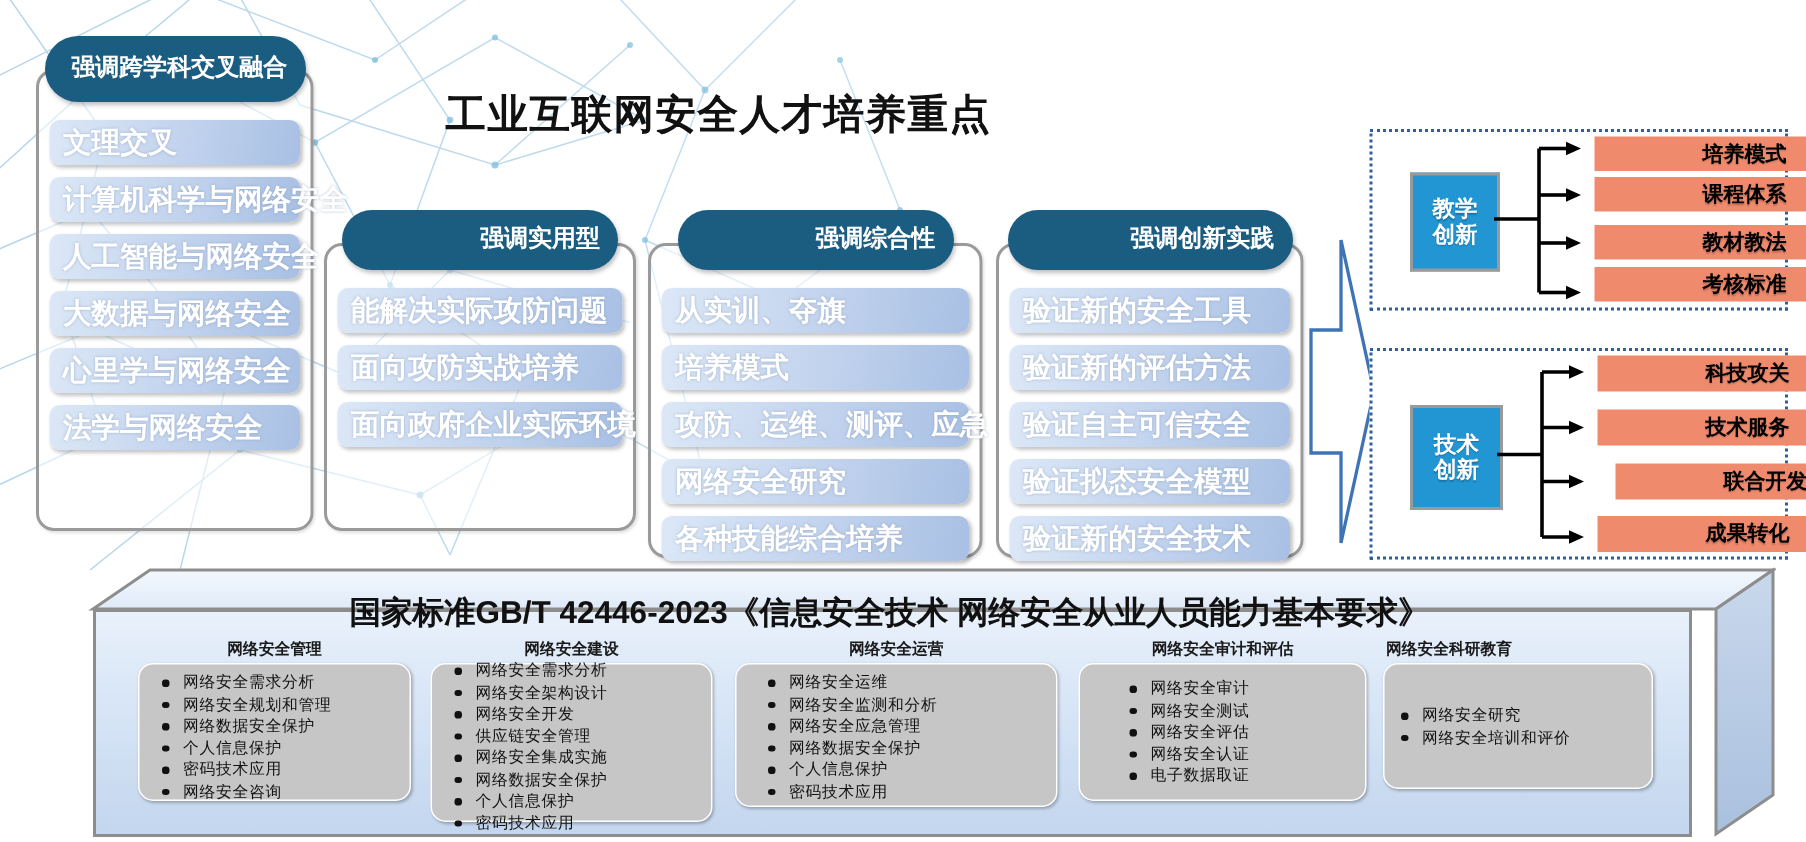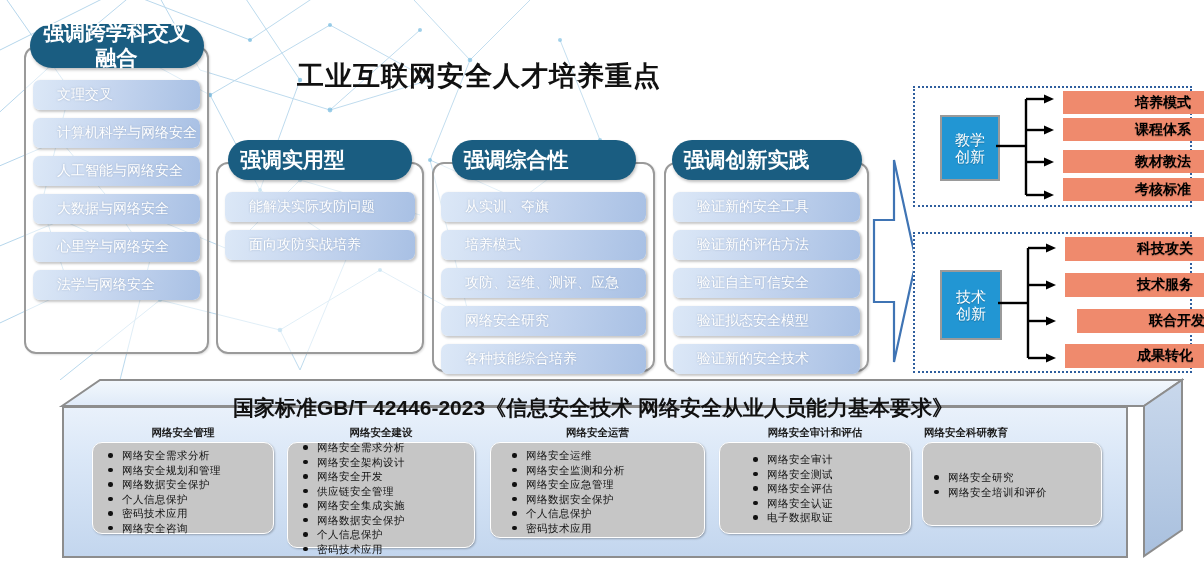--- a/index.html
+++ b/index.html
@@ -23,47 +23,47 @@
   
   .col{position:absolute;z-index:4;}
   .col-frame{
     position:absolute;left:0;top:22px;right:0;bottom:0;
     border:2px solid #9a9a9a;border-radius:12px;background:rgba(255,255,255,0.55);
     box-shadow:1px 1px 2px rgba(0,0,0,0.12);
   }
   .col-pill{
     position:absolute;left:50%;transform:translateX(-50%);top:0;
     background:#1a5d81;color:#fff;border-radius:22px;
-    font-size:21px;font-weight:bold;text-align:center;
-    display:flex;align-items:center;justify-content:flex-start;
+    font-size:16px;font-weight:bold;text-align:center;
+    display:flex;align-items:center;justify-content:flex-end;
     box-shadow:1px 2px 3px rgba(0,0,0,0.25);
     z-index:5;line-height:1.18;padding:0 12px;
   }
   .col-items{position:absolute;left:9px;right:9px;z-index:5;}
   .item{
     height:30px;margin-bottom:8px;border-radius:7px;
     background:linear-gradient(100deg,#dce8f7 0%,#c6d6ef 45%,#a8c0e4 100%);
-    color:#ffffff;font-size:14px;font-weight:normal;
-    display:flex;align-items:center;padding-left:24px;
+    color:#ffffff;font-size:19px;font-weight:bold;
+    display:flex;align-items:center;padding-left:9px;
     box-shadow:1.5px 1.5px 2.5px rgba(0,0,0,0.22);
     text-shadow:0 0 2px rgba(120,140,170,0.55);
     white-space:nowrap;
   }
 
   
   .big-arrow{position:absolute;left:872px;top:158px;z-index:4;}
 
   
   .rpanel{
     position:absolute;z-index:5;
     border:2px dotted #2f5f9e;background:#ffffff;
   }
   .rnode{
     position:absolute;background:#2296d3;border:2px solid #9a9a9a;
-    color:#ffffff;font-size:15px;font-weight:normal;text-align:center;
+    color:#ffffff;font-size:15px;font-weight:bold;text-align:center;
     display:flex;align-items:center;justify-content:center;line-height:1.15;
     text-shadow:0 1px 1px rgba(0,0,0,0.25);
   }
   .rleaf{
     position:absolute;background:#ef8a6d;color:#000000;
     font-size:14px;font-weight:bold;text-align:center;
     display:flex;align-items:center;justify-content:center;
     text-shadow:0 1px 1px rgba(0,0,0,0.22);
     padding-left:44px;
   }
@@ -187,20 +187,21 @@
   </div>
 
   <div class="col" style="left:216px;top:140px;width:208px;height:214px;">
     <div class="col-frame"></div>
     <div class="col-pill" style="width:160px;height:40px;top:0;">
       <span>强调实用型</span>
     </div>
     <div class="col-items" style="top:52px;">
       <div class="item">能解决实际攻防问题</div>
       <div class="item">面向攻防实战培养</div>
+      <div class="item">面向政府企业实际环境</div>
     </div>
   </div>
 
   <div class="col" style="left:432px;top:140px;width:223px;height:232px;">
     <div class="col-frame"></div>
     <div class="col-pill" style="width:160px;height:40px;top:0;">
       <span>强调综合性</span>
     </div>
     <div class="col-items" style="top:52px;">
       <div class="item">从实训、夺旗</div>

